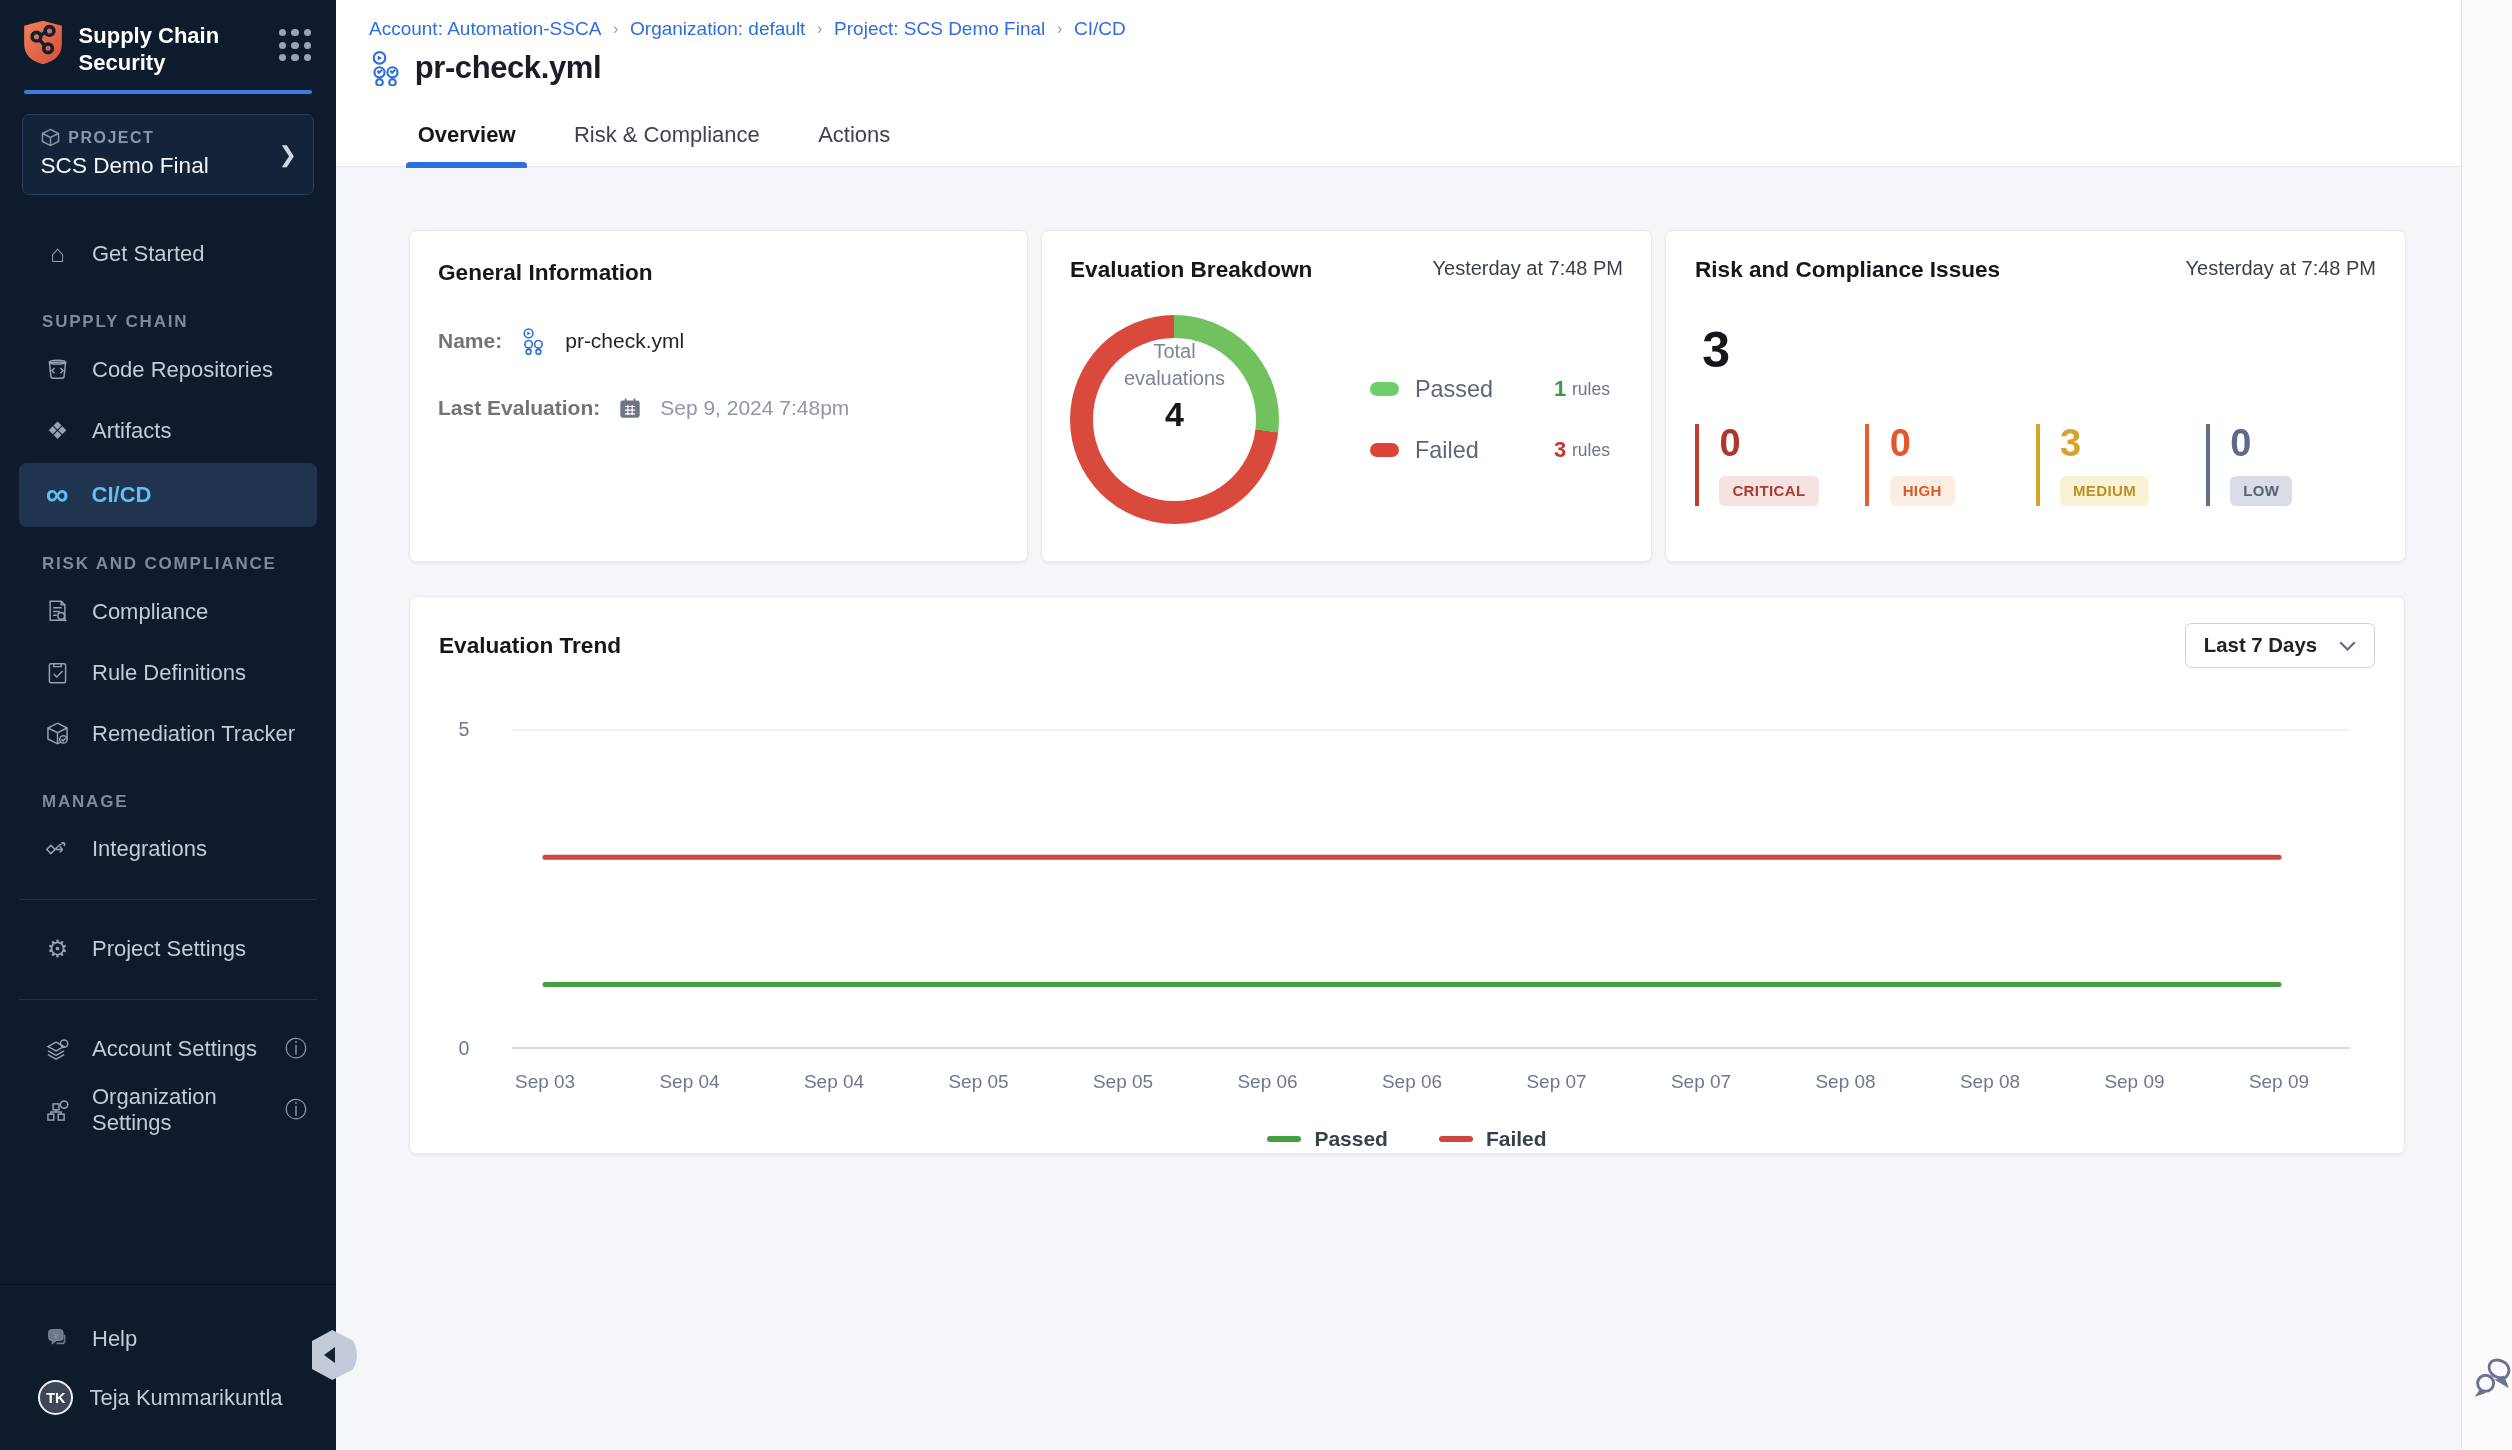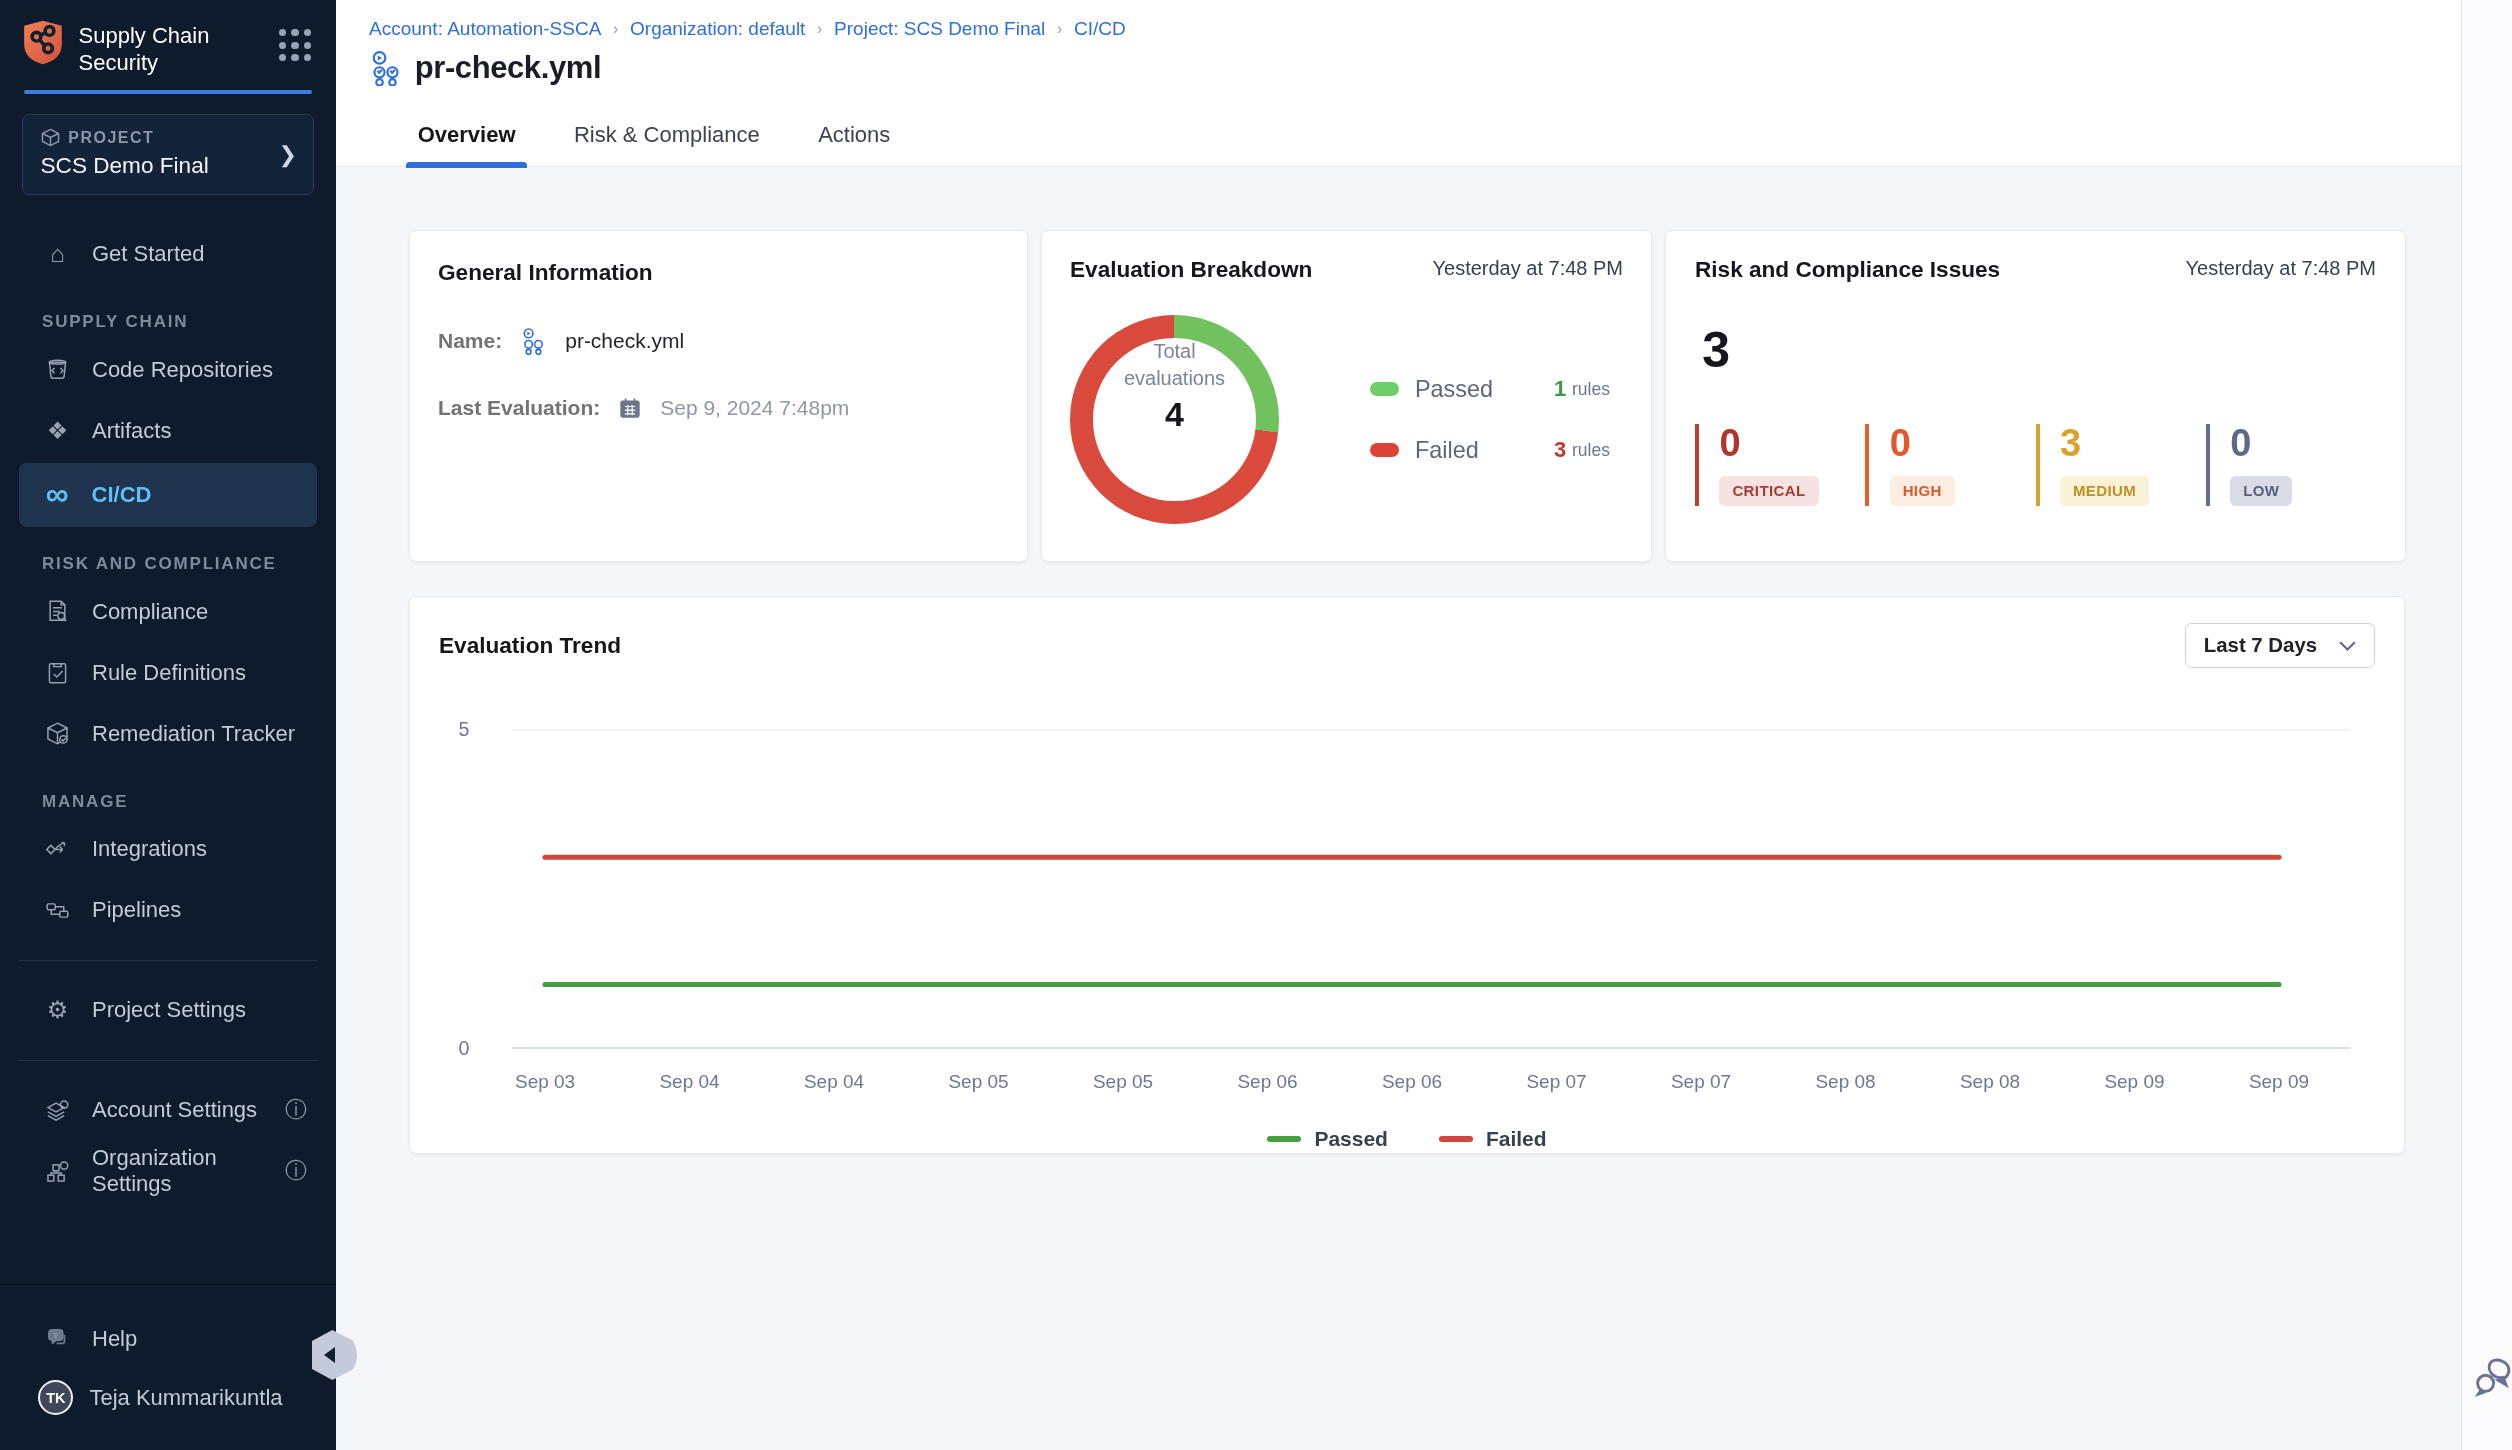--- a/index.html
+++ b/index.html
@@ -3,21 +3,21 @@
 <meta charset="utf-8">
 <style>
   * { margin:0; padding:0; box-sizing:border-box; }
   html,body { width:2512px; height:1451px; overflow:hidden;
     font-family:"Liberation Sans", sans-serif; background:#f5f6fa; color:#1c1c28; }
 
   
   .sidebar { position:absolute; left:0; top:0; width:336px; height:1451px;
     background:#0d1b2c; display:flex; flex-direction:column; z-index:5; }
   .brand-row { display:flex; align-items:flex-start; padding:19px 25px 0 22px; gap:14.6px; }
-  .brand-text { color:#ffffff; font-size:22px; font-weight:400; line-height:27px; padding-top:2.9px; }
+  .brand-text { color:#ffffff; font-size:22px; font-weight:700; line-height:27px; padding-top:2.9px; }
   .apps-grid { margin-left:auto; margin-top:10.2px; display:grid; grid-template-columns:repeat(3,7.3px);
     grid-gap:5.1px; cursor:pointer; }
   .apps-grid i { width:7.3px; height:7.3px; border-radius:50%; background:#9aa3b4; display:block; }
   .brand-line { height:3.6px; background:#3b7ce0; margin:14.6px 24px 0 24px; border-radius:2.2px; }
 
   .project-box { margin:20.4px 22px 0 22px; border:1.5px solid #2c3e59; border-radius:7.3px;
     padding:13px 17.5px 14.6px 17.5px; position:relative; cursor:pointer; background:#12233a; }
   .project-label-row { display:flex; align-items:center; gap:8.8px; color:#8d96a8;
     font-size:16px; font-weight:700; letter-spacing:1.5px; }
   .project-name { color:#f4f6f9; font-size:22.6px; margin-top:5.8px; }
@@ -240,30 +240,20 @@
     <div class="nav-item">
       <span class="nav-ico">
         <svg class="icn" width="25" height="25" viewBox="0 0 34 34" fill="none" stroke="#98a1b3" stroke-width="2">
           <rect x="4" y="13" width="8" height="8" transform="rotate(45 8 17)"></rect>
           <path d="M14 17 H24 M24 17 l-4 -4 M24 17 l-4 4 M14 17 C18 11 22 9 27 8 M27 8 l-4.5 -0.5 M27 8 l-1 4.5"></path>
         </svg>
       </span>
       <span>Integrations</span>
     </div>
 
-    <div class="nav-item">
-      <span class="nav-ico">
-        <svg class="icn" width="25" height="25" viewBox="0 0 34 34" fill="none" stroke="#98a1b3" stroke-width="2">
-          <rect x="3" y="8" width="11" height="8" rx="2"></rect>
-          <rect x="20" y="18" width="11" height="8" rx="2"></rect>
-          <path d="M8.5 16 V22 H20 M14 12 H25.5 V18"></path>
-        </svg>
-      </span>
-      <span>Pipelines</span>
-    </div>
 
     <div class="nav-divider"></div>
 
     <div class="nav-item">
       <span class="nav-ico">⚙</span>
       <span>Project Settings</span>
     </div>
 
     <div class="nav-divider"></div>
 

